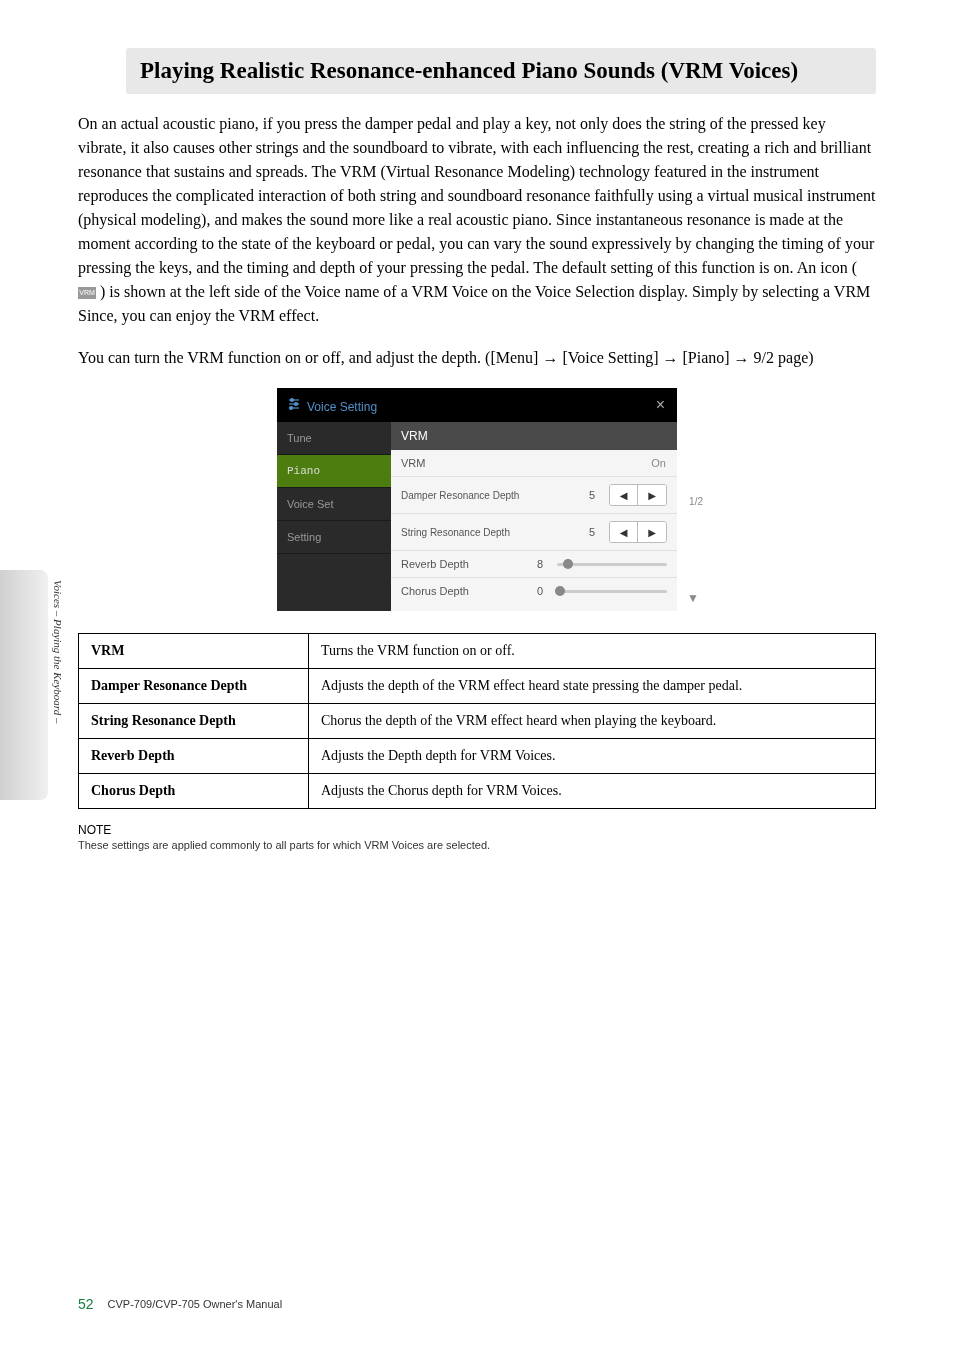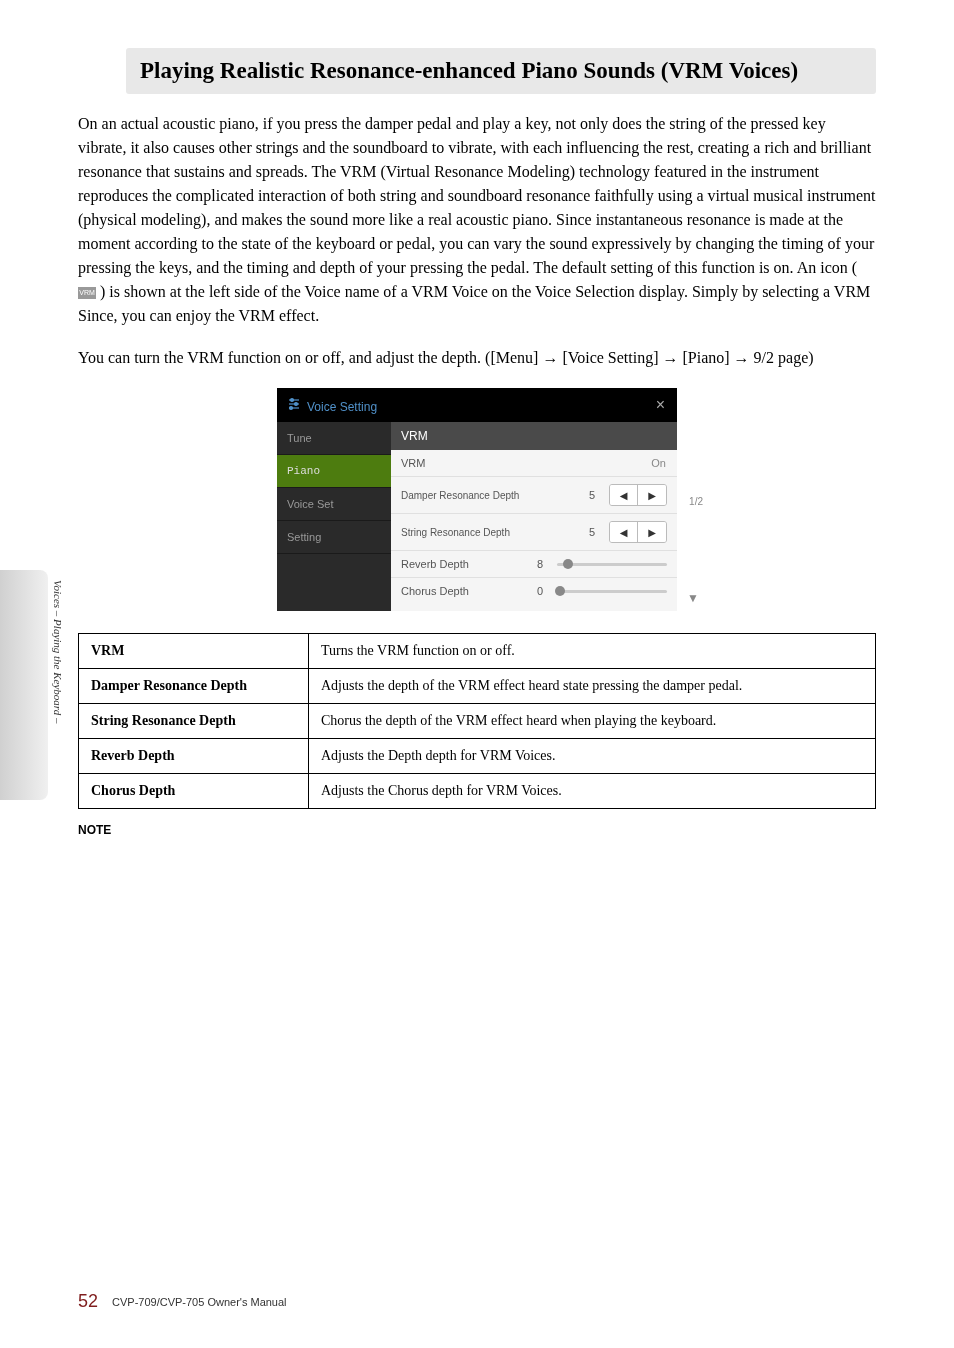--- a/index.html
+++ b/index.html
@@ -210,43 +210,43 @@
       font-size: 14px;
       vertical-align: middle;
     }
     .desc-table td:first-child {
       width: 230px;
       font-weight: bold;
       font-family: Georgia, serif;
     }
     .note-heading {
       font-family: Arial, sans-serif;
-      font-weight: bold;
+      font-weight: normal;
       font-size: 12px;
       margin-bottom: 2px;
     }
     .note-text {
       font-family: Arial, sans-serif;
       font-size: 11px;
       color: #333;
     }
     .footer {
       position: absolute;
       bottom: 36px;
       left: 78px;
       font-family: Arial, sans-serif;
       font-size: 11px;
       color: #333;
       display: flex;
       align-items: center;
       gap: 14px;
     }
     .page-num {
-      font-size: 18px;
-      color: #7f1d1d;
+      font-size: 14px;
+      color: #15803d;
     }
   </style>
 </head>
 <body>
 
 <div class="side-tab"></div>
 <div class="side-text">Voices – Playing the Keyboard –</div>
 
 <div class="content">
   <div class="title-bar">
@@ -354,18 +354,19 @@
       <td>Adjusts the Depth depth for VRM Voices.</td>
     </tr>
     <tr>
       <td>Chorus Depth</td>
       <td>Adjusts the Chorus depth for VRM Voices.</td>
     </tr>
   </tbody>
     </table>
 
   <div class="note-heading">NOTE</div>
+  <div class="note-text">These settings are applied commonly to all parts for which VRM Voices are selected.</div>
 </div>
 
 <div class="footer">
   <span class="page-num">52</span>
   <span>CVP-709/CVP-705 Owner's Manual</span>
 </div>
 
 </body></html>

